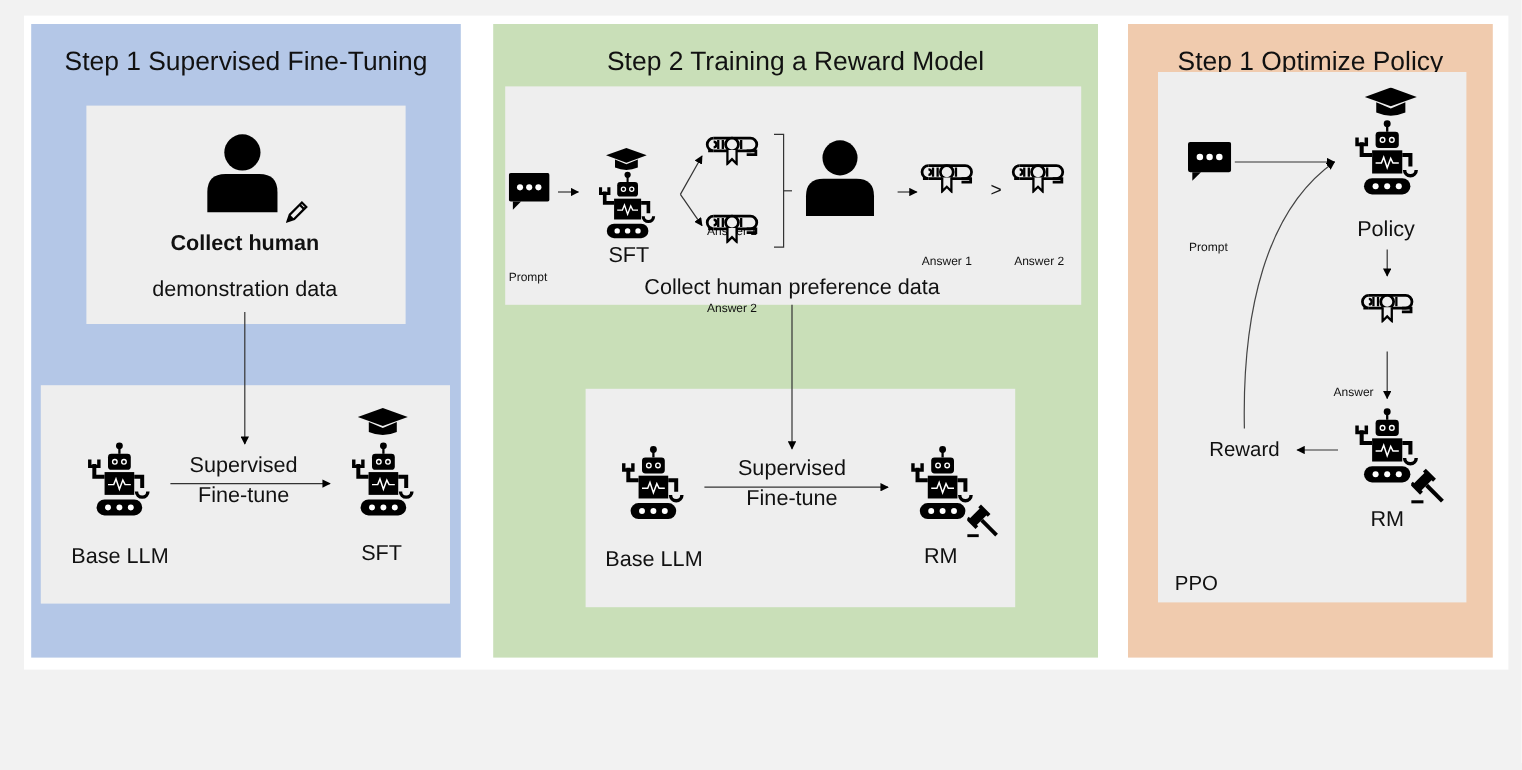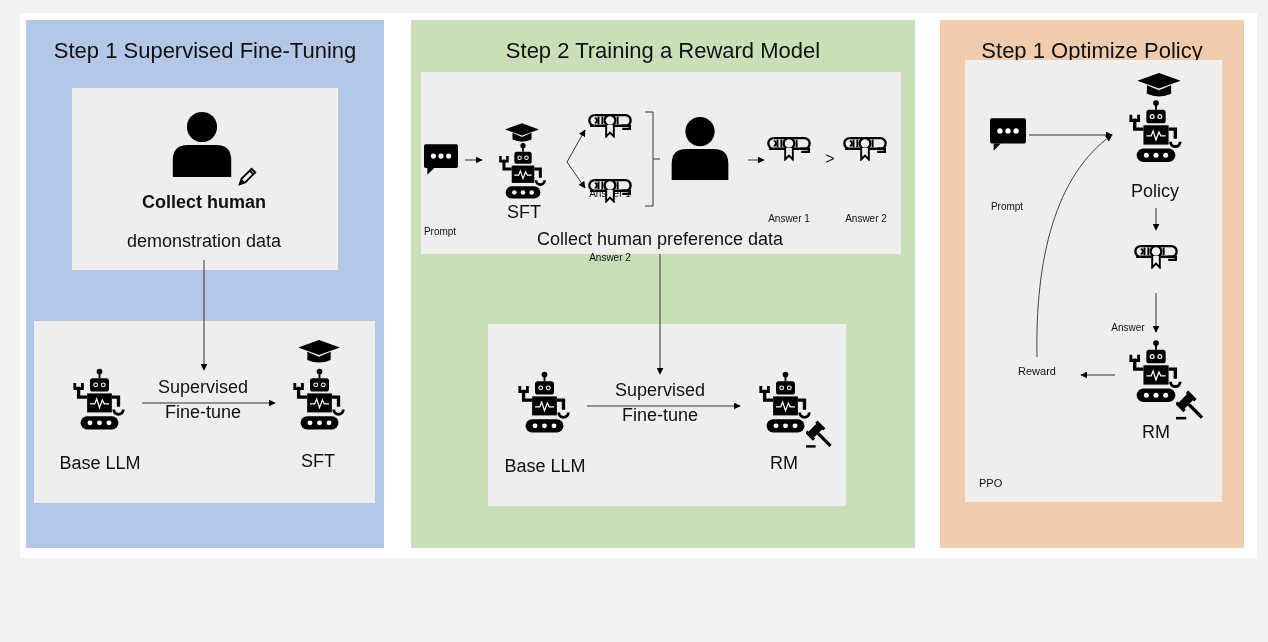--- a/index.html
+++ b/index.html
@@ -10,21 +10,21 @@
   .canvas { position:absolute; left:20px; top:13px; width:1237px; height:545px; background:#ffffff; }
   .panel { position:absolute; }
   .p1 { left:26px; top:20px; width:358px; height:528px; background:#b4c7e7; }
   .p2 { left:411px; top:20px; width:504px; height:528px; background:#c9dfb8; }
   .p3 { left:940px; top:20px; width:304px; height:528px; background:#f0cbae; }
   .panel-title { position:absolute; left:0; right:0; top:18px; text-align:center; font-size:22px; }
   .box { position:absolute; background:#eeeeee; }
   .txt { position:absolute; white-space:nowrap; }
   .c { transform:translateX(-50%); text-align:center; }
   .lbl18 { font-size:18px; }
-  .lbl17 { font-size:11px; }
+  .lbl17 { font-size:17px; }
   .lbl10 { font-size:10px;margin-top:45px; }
   svg.ico { position:absolute; overflow:visible; }
   svg.lines { position:absolute; left:0; top:0; width:1268px; height:642px; pointer-events:none; }
 </style>
 </head>
 <body>
 
 <svg width="0" height="0" style="position:absolute">
   <defs>
     <symbol id="robot" viewBox="0 0 60 70">

